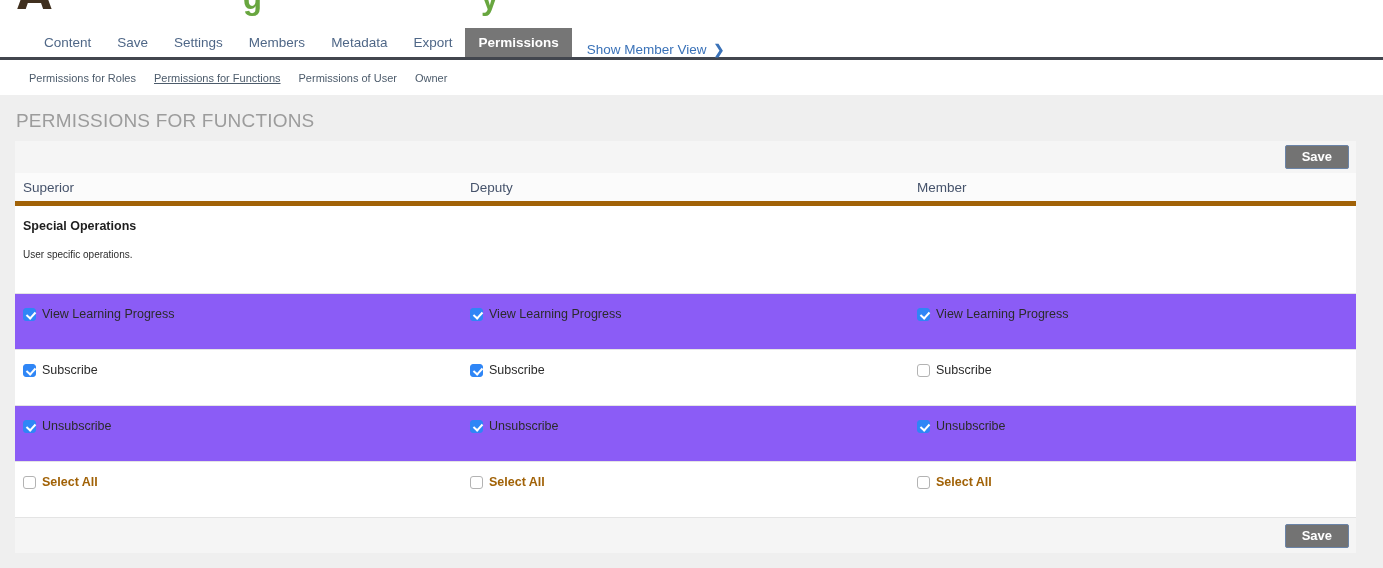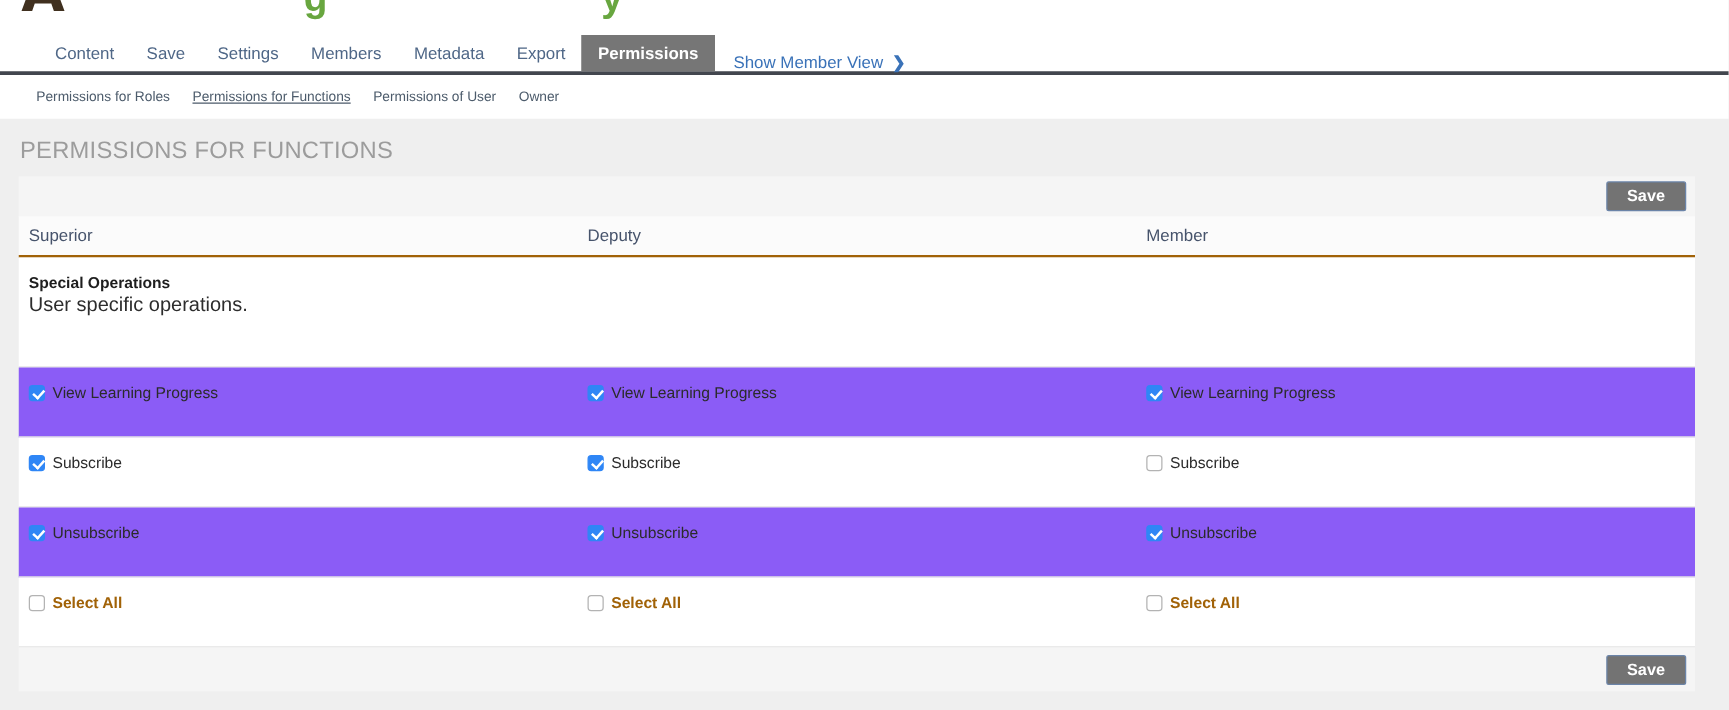--- a/index.html
+++ b/index.html
@@ -64,30 +64,30 @@
   .toolbar.top { height:32px; }
   .toolbar.bottom { height:35px; }
   .save-btn {
     background:#737373; color:#ffffff; border:1px solid #6b84a8;
     font-family:inherit; font-size:13px; font-weight:700;
     padding:3px 16px 4px; border-radius:2px; cursor:pointer;
   }
 
   .thead {
     display:flex; align-items:center; background:#fbfbfb;
-    height:33px; border-bottom:2px solid #a16207;
+    height:33px; border-bottom:5px solid #a16207;
   }
   .th { flex:1; padding:0 8px; color:#46536b; font-size:13.5px; }
 
   .section-row {
     background:#ffffff; height:88px; padding:13px 8px;
     border-bottom:1px solid #e4e4e4;
   }
   .section-title { font-size:12.5px; font-weight:bold; color:#1e1e1e; }
-  .section-desc { font-size:16px; color:#2d2d2d; margin-top:3px; }
+  .section-desc { font-size:10px; color:#2d2d2d; margin-top:16px; }
 
   .perm-row {
     display:flex; height:56px; padding-top:13px;
     border-bottom:1px solid #e4e4e4; background:#ffffff;
   }
   .perm-row.alt { background:#8b5cf6; }
   .cell { flex:1; padding:0 8px; }
   .cb-wrap { display:flex; align-items:center; }
   .cb {
     width:13px; height:13px; border-radius:3px; flex:0 0 13px;

